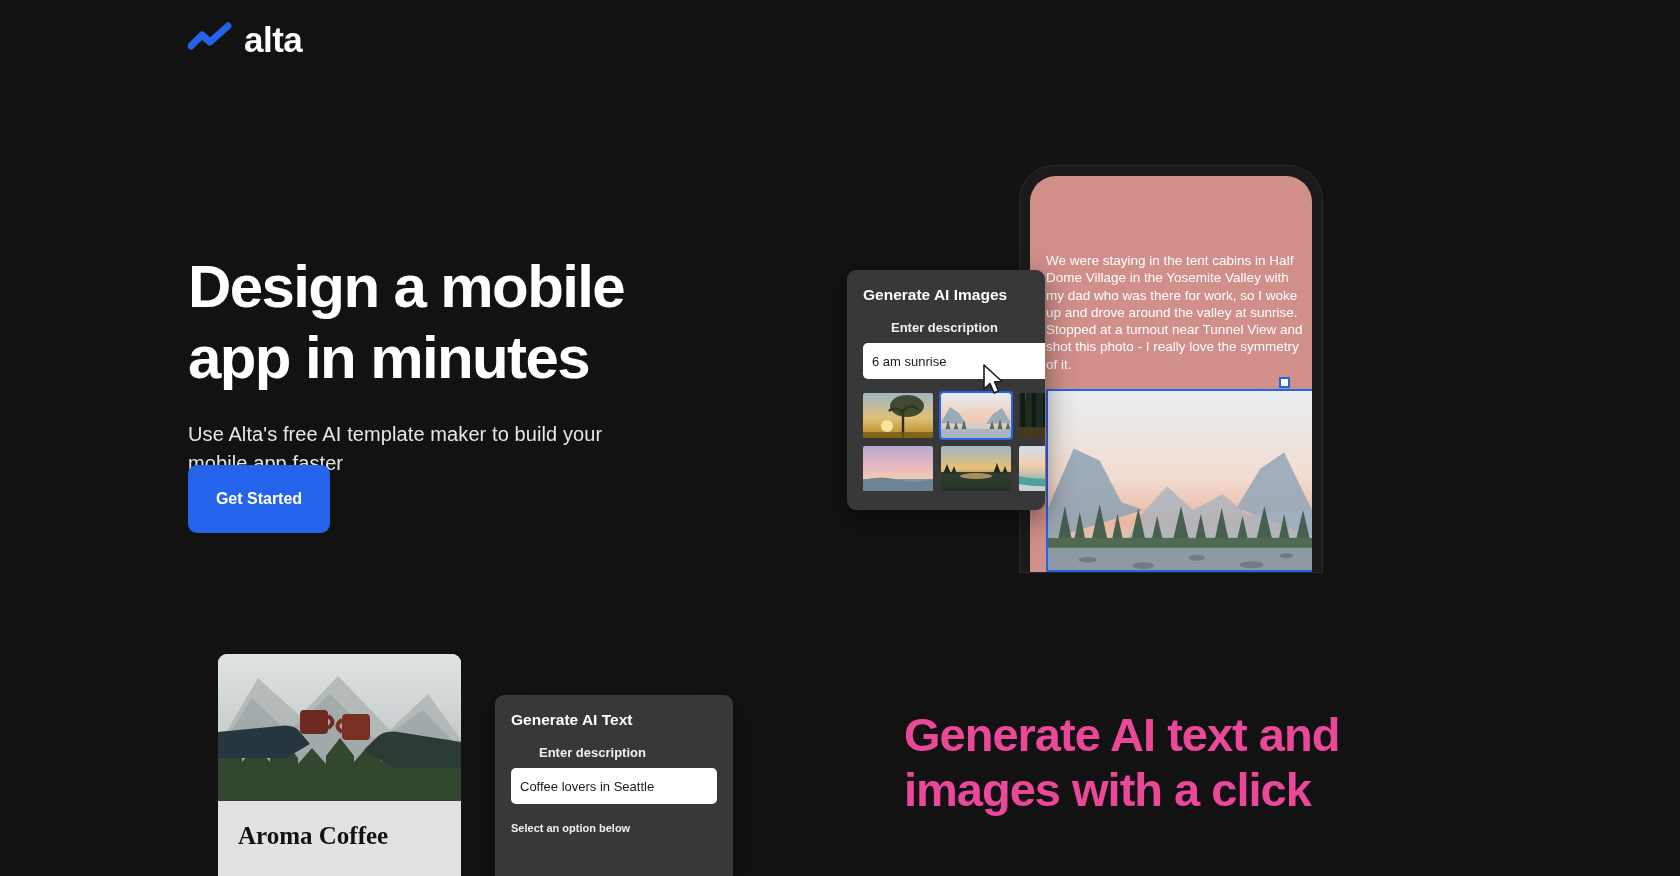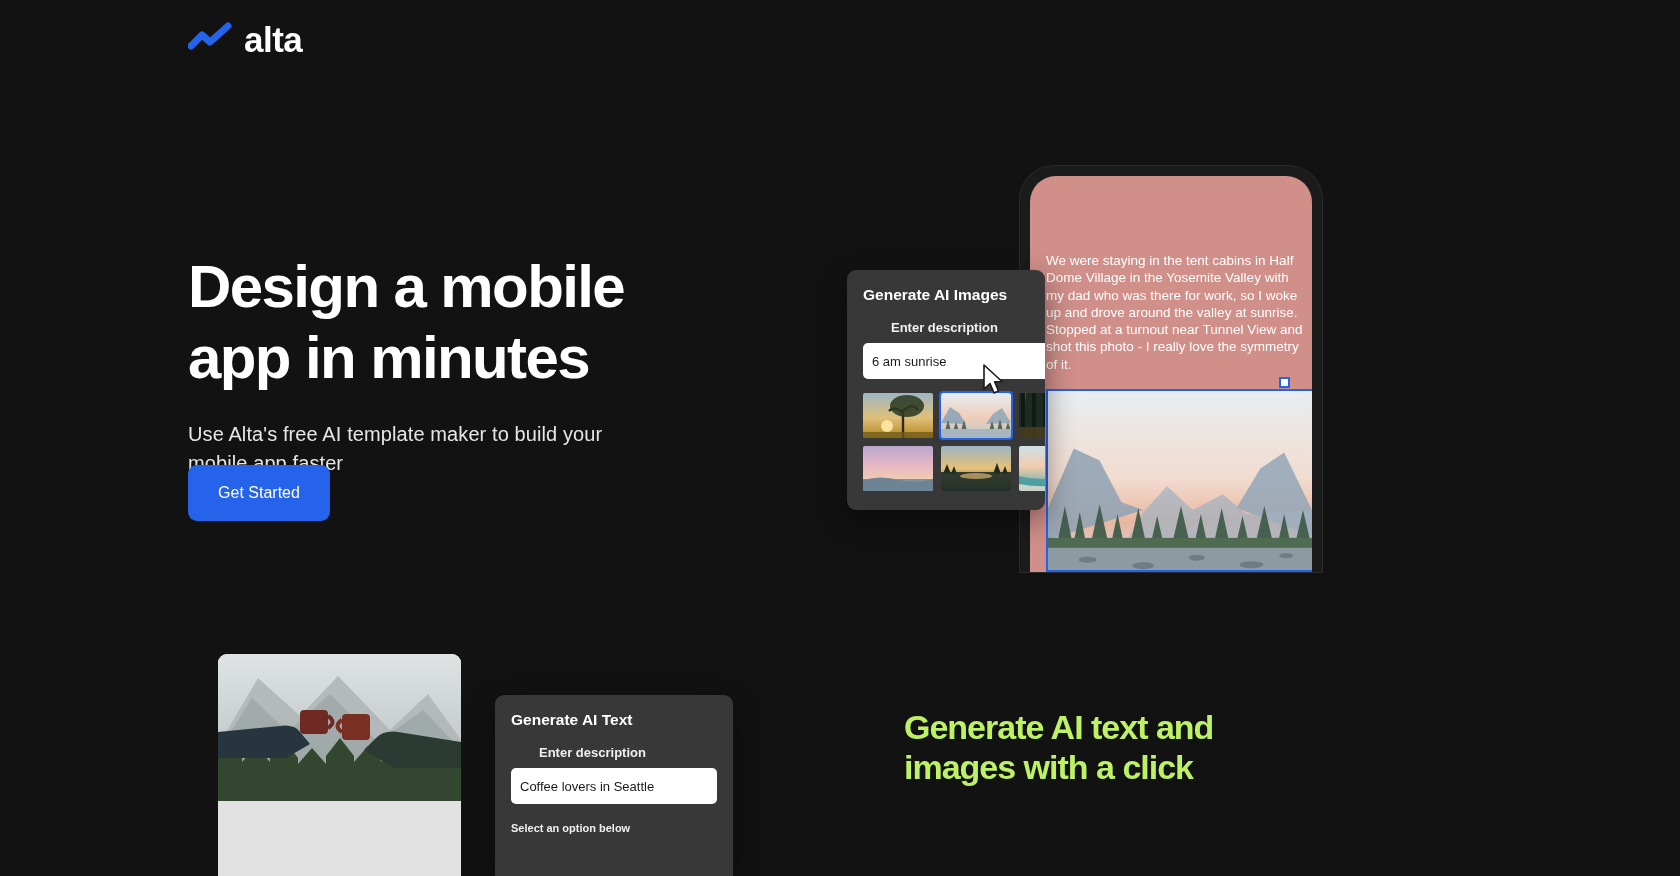--- a/index.html
+++ b/index.html
@@ -21,24 +21,24 @@
   .hero-title {
     font-size: 60px; font-weight: 700; color: #ffffff;
     line-height: 1.18; letter-spacing: -1.6px; white-space: pre-line;
   }
   .hero-sub {
     margin-top: 26px; font-size: 20px; color: #e6e6e6;
     line-height: 1.45; letter-spacing: .1px; white-space: pre-line;
   }
   .cta {
     position: absolute; left: 188px; top: 465px;
-    width: 142px; height: 56px; border: none; border-radius: 9px;
+    width: 142px; height: 68px; border: none; border-radius: 9px;
     background: #2563EB; color: #ffffff;
     font-family: "Liberation Sans", sans-serif;
-    font-size: 16px; font-weight: 400; cursor: pointer;
+    font-size: 16px; font-weight: 700; cursor: pointer;
   }
 
   
   .phone {
     position: absolute; left: 1020px; top: 166px;
     width: 302px; height: 406px;
     background: #1b1b1b;
     border-radius: 34px 34px 0 0;
     padding: 10px 10px 0 10px;
     box-shadow: 0 0 0 1px #2a2a2a;
@@ -112,21 +112,21 @@
     background: #383838; border-radius: 9px 9px 0 0;
     padding: 16px 0 0 16px; overflow: hidden;
     box-shadow: 0 10px 30px rgba(0,0,0,.45);
   }
   .panel-txt .panel-input { width: 206px; height: 17px; }
   .panel-sublabel { margin-top: 18px; font-size: 11px; font-weight: 700; color: #f0f0f0; }
 
   
   .bottom-title {
     position: absolute; left: 904px; top: 708px; width: 520px;
-    font-size: 34px; font-weight: 700; color: #bef264;
+    font-size: 47px; font-weight: 700; color: #ec4899;
     line-height: 1.17; letter-spacing: -1px; white-space: pre-line;
   }
 </style>
 </head>
 <body>
 
 <div class="page">
 
   <div class="logo">
     <span class="logo-mark">
@@ -349,20 +349,21 @@
           <path d="M220 147 L220 102 L232 86 L243 102 L243 147z"></path>
         </g>
         <path d="M0 78 L62 72 q14 -2 20 6 l10 12 L68 104 L0 104 Z" fill="#27353f"></path>
         <rect x="82" y="56" width="28" height="24" rx="4" fill="#6e2a22"></rect>
         <path d="M110 62 q9 6 0 12" stroke="#6e2a22" stroke-width="4" fill="none"></path>
         <path d="M243 88 L180 78 q-14 -2 -22 6 l-12 12 L176 114 L243 114 Z" fill="#2b3b33"></path>
         <rect x="124" y="60" width="28" height="26" rx="4" fill="#7a2f23"></rect>
         <path d="M124 66 q-9 6 0 12" stroke="#7a2f23" stroke-width="4" fill="none"></path>
       </svg>
     </div>
+    <div class="coffee-name">Aroma Coffee</div>
   </div>
 
   <div class="panel-txt">
     <div class="panel-title">Generate AI Text</div>
     <div class="panel-label">Enter description</div>
     <input class="panel-input" type="text" value="Coffee lovers in Seattle" style="">
     <div class="panel-sublabel">Select an option below</div>
   </div>
 
   <h2 class="bottom-title">Generate AI text and

